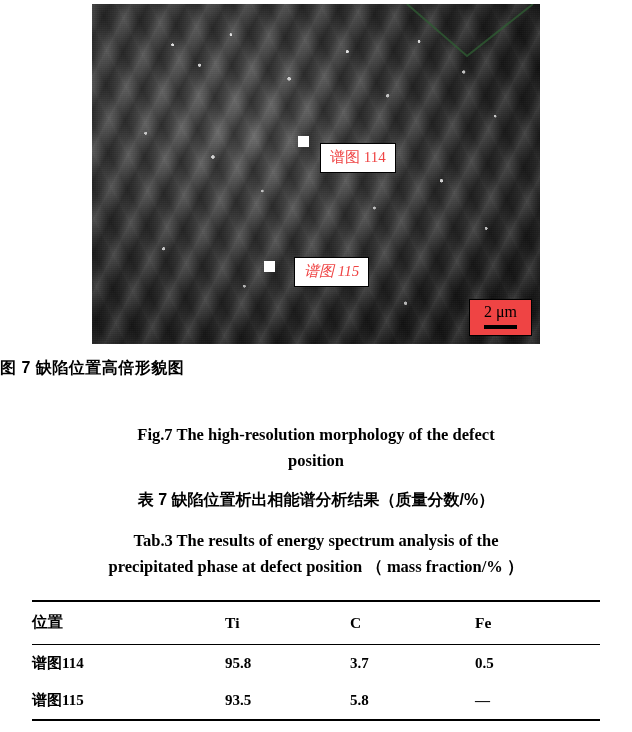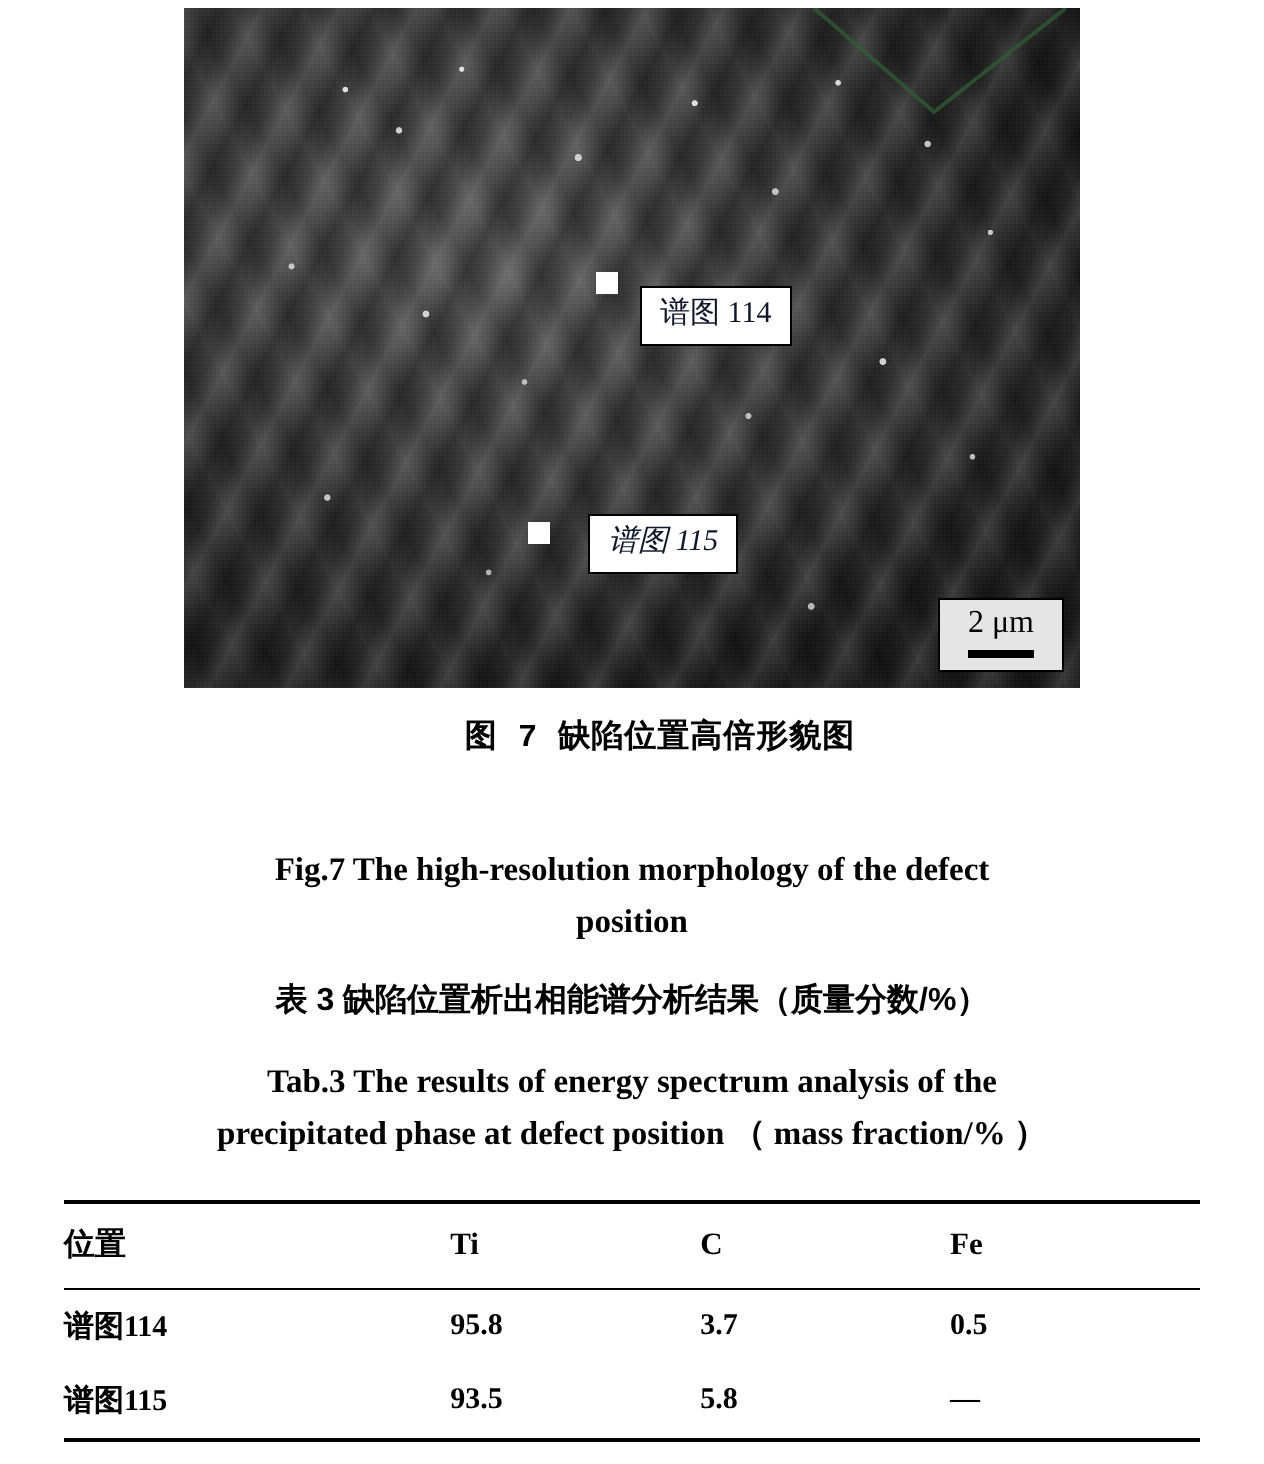--- a/index.html
+++ b/index.html
@@ -88,64 +88,63 @@
   }
   .marker-box {
     position: absolute;
     width: 11px;
     height: 11px;
     background: #ffffff;
   }
   .spec-label {
     position: absolute;
     background: #ffffff;
-    color: #0f172a;
+    color: #ef4444;
     border: 1px solid #000000;
     font-size: 15px;
     line-height: 1;
     padding: 6px 9px 7px 9px;
     font-family: "Liberation Serif", serif;
     white-space: nowrap;
   }
   .marker-1 { left: 206px; top: 132px; }
   .label-1  { left: 228px; top: 139px; }
   .marker-2 { left: 172px; top: 257px; }
   .label-2  { left: 202px; top: 253px; font-style: italic; }
 
   .scalebar {
     position: absolute;
     right: 8px;
     bottom: 8px;
-    background: #e5e5e5;
+    background: #ef4444;
     border: 1px solid #000000;
     padding: 4px 14px 6px 14px;
     font-size: 16px;
     line-height: 1.05;
     text-align: center;
     font-family: "Liberation Serif", serif;
     margin-top: 16px;
   }
   .scalebar .bar {
     display: block;
     height: 4px;
     background: #000000;
     margin-top: 4px;
   }
 
   
   .cap-cn {
     position: absolute;
     left: 0; right: 0;
     top: 358px;
-    text-align: center;
+    text-align: left;
     font-size: 16px;
     font-weight: bold;
-    font-family: Liberation Mono, monospace;
+    font-family: Liberation Sans, sans-serif;
     letter-spacing: 0.5px;
-    padding-left: 28px;
   }
   .cap-en {
     position: absolute;
     left: 48px; right: 48px;
     top: 398px;
     text-align: center;
     font-size: 16.5px;
     font-weight: bold;
     line-height: 1.55;
     margin-top: 24px;
@@ -223,21 +222,21 @@
       <span class="bar"></span>
     </div>
   </div>
 
   <div class="cap-cn">图 7   缺陷位置高倍形貌图</div>
   <div class="cap-en">
     <div>Fig.7    The high-resolution morphology of the defect</div>
     <div>position</div>
   </div>
 
-  <div class="tab-cn">表 3   缺陷位置析出相能谱分析结果（质量分数/%）</div>
+  <div class="tab-cn">表 7   缺陷位置析出相能谱分析结果（质量分数/%）</div>
   <div class="tab-en">
     <div>Tab.3    The results of energy spectrum analysis of the</div>
     <div>precipitated phase at defect position （ mass fraction/% ）</div>
   </div>
 
   <table class="tbl">
     <thead>
       <tr>
         <th class="c-pos">位置</th>
         <th class="c-ti">Ti</th>

